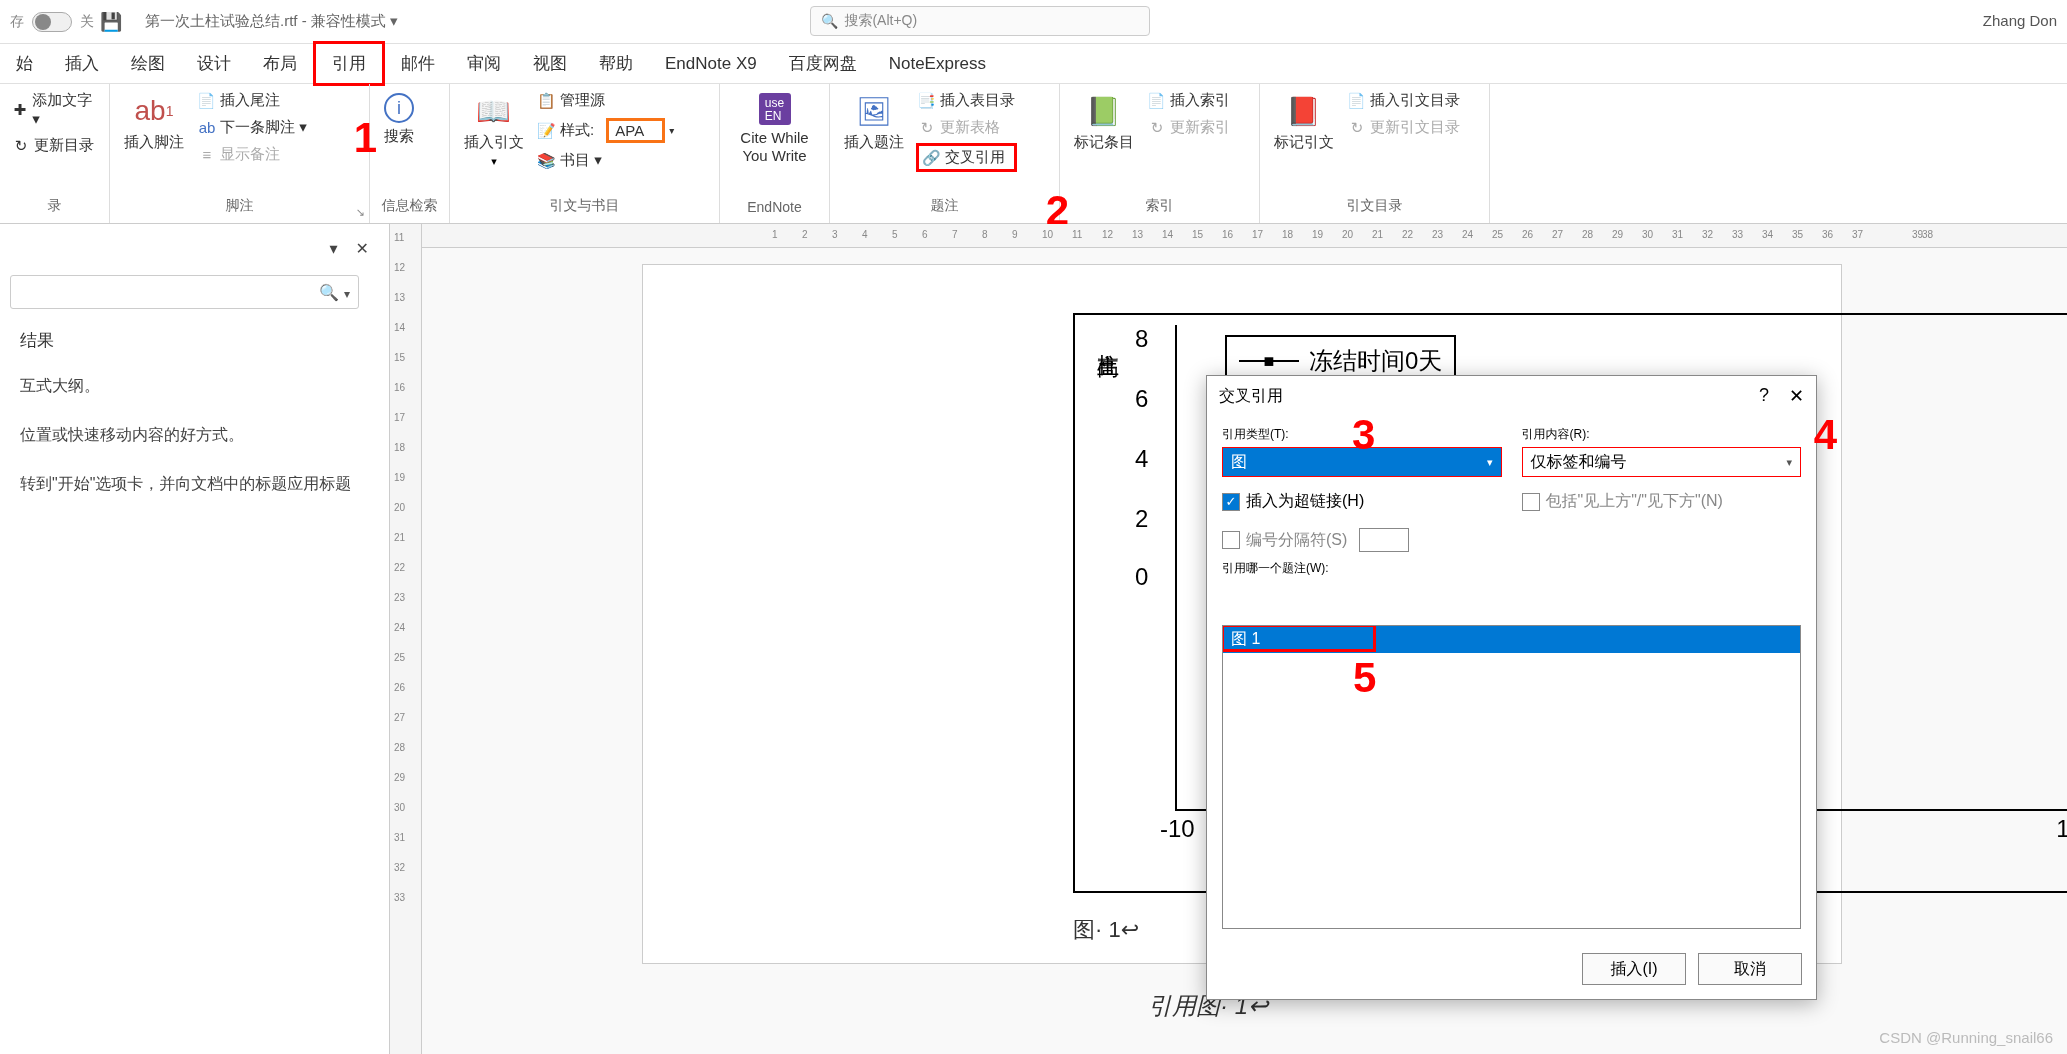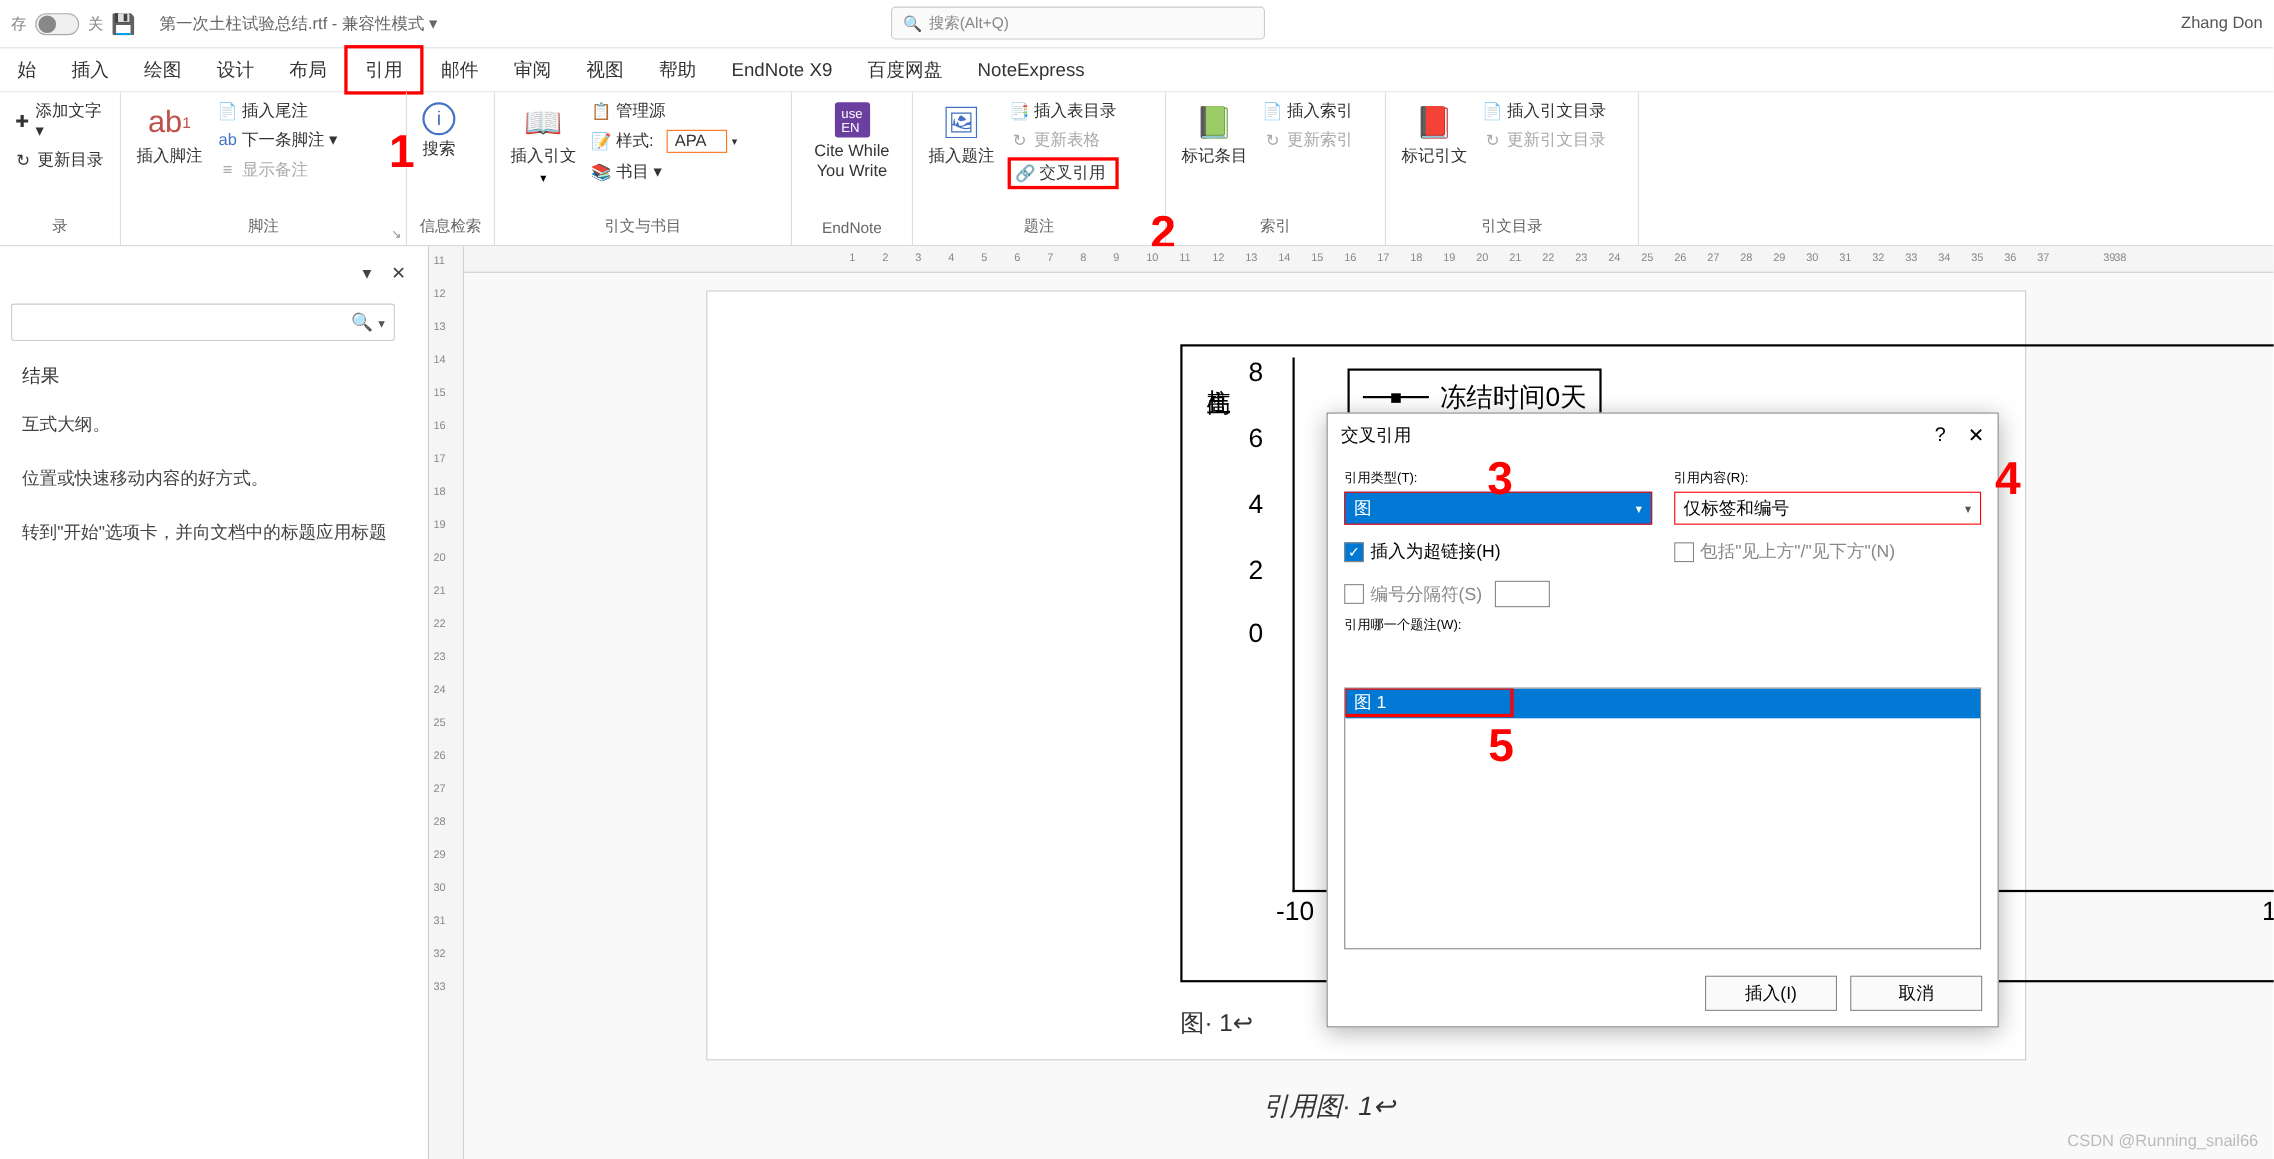--- a/index.html
+++ b/index.html
@@ -63,25 +63,25 @@
 .dlg-row{display:flex;gap:20px;margin-bottom:6px;}
 .dlg-col{flex:1;}
 .dlg-label{font-size:12px;margin-bottom:4px;}
 .dropdown{height:30px;border:1px solid #888;display:flex;align-items:center;padding:0 8px;justify-content:space-between;background:#fff;}
 .dropdown.selected{background:#0078d4;color:#fff;}
 .dropdown .arrow{font-size:11px;color:#555;}
 .chk-row{display:flex;align-items:center;gap:6px;margin:8px 0;font-size:16px;}
 .chk{width:18px;height:18px;border:1px solid #888;display:flex;align-items:center;justify-content:center;background:#fff;}
 .chk.checked{background:#0078d4;color:#fff;font-size:13px;}
 .sep-input{width:50px;height:24px;border:1px solid #888;margin-left:6px;}
-.listbox{height:238px;border:1px solid #888;overflow:auto;margin-top:48px;}
+.listbox{height:304px;border:1px solid #888;overflow:auto;margin-top:48px;}
 .list-item{padding:3px 8px;font-size:16px;}
 .list-item.sel{background:#0078d4;color:#fff;}
 .dlg-footer{display:flex;justify-content:flex-end;gap:12px;padding:14px;}
-.dlg-btn{width:120px;height:32px;border:1px solid #888;background:#fafafa;font-size:16px;cursor:pointer;display:flex;align-items:center;justify-content:center;}
+.dlg-btn{width:104px;height:32px;border:1px solid #888;background:#fafafa;font-size:16px;cursor:pointer;display:flex;align-items:center;justify-content:center;}
 .watermark{position:absolute;right:14px;bottom:8px;color:#bbb;font-size:15px;}
 .dlauncher{position:absolute;right:4px;bottom:4px;font-size:11px;color:#888;}
 </style>
 </head>
 <body>
 
 <div class="titlebar">
   <div class="left">
     <span style="color:#888;font-size:14px;">存</span>
     <span class="toggle"></span>
@@ -171,21 +171,21 @@
       <div class="big-btn">
         <span class="icon">📖</span>
         <span class="lbl">插入引文</span>
           <span style="font-size:11px;">▾</span>
       </div>
       <div class="vstack">
         <div class="small-btn">
             <span class="icon">📋</span>
             <span>管理源</span>
           </div>
-        <div class="small-btn"><span class="icon">📝</span><span>样式:</span>&nbsp;<span style="border:1px solid #f97316;padding:1px 18px 1px 6px;">APA</span><span style="font-size:10px;">▾</span></div>
+        <div class="small-btn"><span class="icon">📝</span><span>样式:</span>&nbsp;<span style="border:3px solid #f97316;padding:1px 18px 1px 6px;">APA</span><span style="font-size:10px;">▾</span></div>
         <div class="small-btn">
             <span class="icon">📚</span>
             <span>书目 ▾</span>
           </div>
       </div>
     </div>
     <div class="group-label">引文与书目</div>
   </div>
 
   <div class="group" style="width:110px;">

